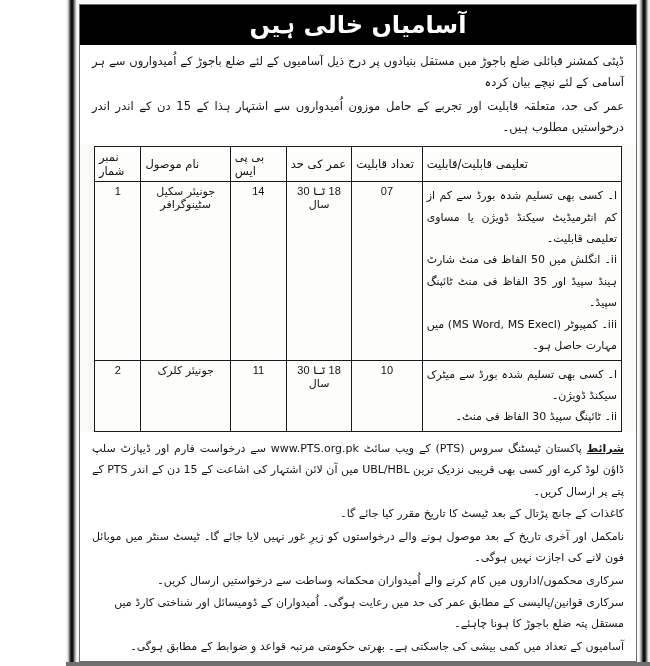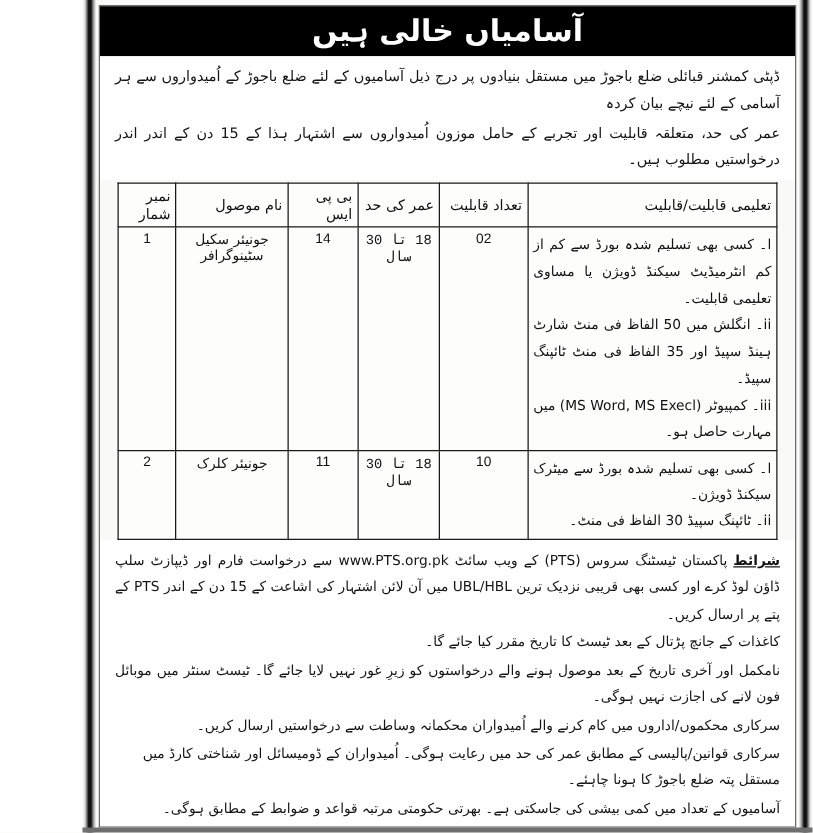--- a/index.html
+++ b/index.html
@@ -67,36 +67,36 @@
     table-layout:fixed;
   }
   table.vac th, table.vac td{
     border:1px solid #1a1a1a;
     padding:3px 4px;
     vertical-align:top;
     font-size:11px;
     color:#111;
   }
   table.vac th{
-    text-align:right;
+    text-align:left;
     font-weight:normal;
     font-size:11.5px;
     height:22px;
     vertical-align:middle;
   }
   .col-sr{width:8%;text-align:center;}
   .col-post{width:17%;text-align:center;}
   .col-bps{width:10%;text-align:center;}
   .col-age{width:12%;text-align:center;}
   .col-num{width:13%;text-align:center;}
   .col-qual{width:40%;text-align:right;}
   td.c{text-align:center;vertical-align:top;padding-top:5px;}
   td.qual{line-height:1.95;text-align:justify;font-size:10.5px;padding:4px 6px 6px 6px;}
   td.qual .q-line{display:block;}
-  .age-cell span{display:block;font-family:Liberation Mono, monospace;}
+  .age-cell span{display:block;}
   .r1 td{height:152px;}
   .r2 td{height:42px;}
   .mono-en{font-family:"Liberation Sans",sans-serif;font-size:11px;}
   
   .conditions{
     flex:1 1 auto;
     padding:6px 12px 0 12px;
     font-size:11px;
     line-height:1.95;
     color:#141414;
@@ -138,21 +138,21 @@
             <th class="col-sr">نمبر شمار</th>
           </tr>
         </thead>
         <tbody>
           <tr class="r1">
             <td class="qual">
               <span class="q-line">ا۔ کسی بھی تسلیم شدہ بورڈ سے کم از کم انٹرمیڈیٹ سیکنڈ ڈویژن یا مساوی تعلیمی قابلیت۔</span>
               <span class="q-line">ii۔ انگلش میں 50 الفاظ فی منٹ شارٹ ہینڈ سپیڈ اور 35 الفاظ فی منٹ ٹائپنگ سپیڈ۔</span>
               <span class="q-line">iii۔ کمپیوٹر (MS Word, MS Execl) میں مہارت حاصل ہو۔</span>
             </td>
-            <td class="c mono-en">02</td>
+            <td class="c mono-en">07</td>
             <td class="c age-cell">
               <span class="mono-en">18 تا 30</span>
               <span>سال</span>
             </td>
             <td class="c mono-en">14</td>
             <td class="c">جونیئر سکیل سٹینوگرافر</td>
             <td class="c mono-en">1</td>
           </tr>
           <tr class="r2">
             <td class="qual">

